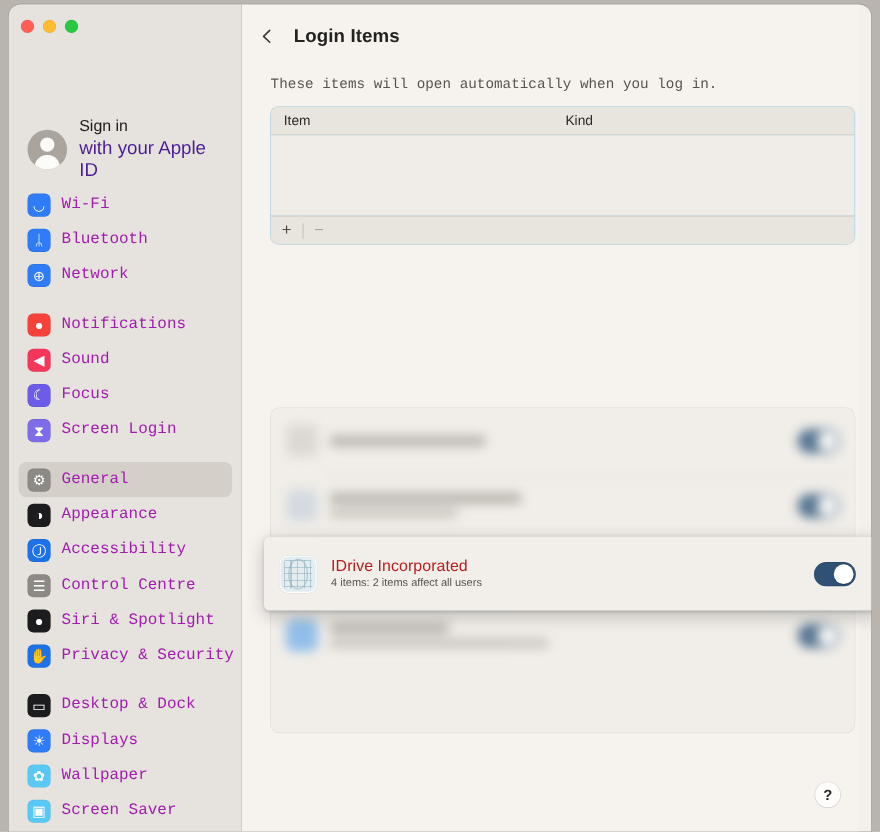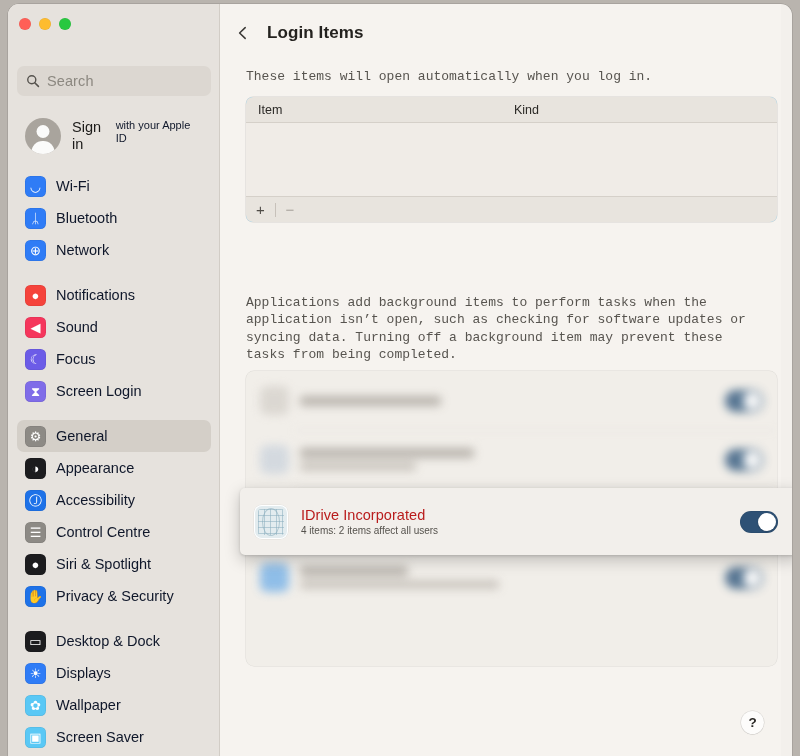--- a/index.html
+++ b/index.html
@@ -78,23 +78,23 @@
     transform: translateX(-50%);
     width: 13px; height: 13px; border-radius:50%;
     background:#fbfbfa;
   }
   .avatar::after {
     content:""; position:absolute; left:50%; top:23px;
     transform: translateX(-50%);
     width: 23px; height: 17px; border-radius: 11px 11px 0 0;
     background:#fbfbfa;
   }
-  .account-text { display: flex; flex-direction: row; line-height: 1.18; }
+  .account-text { display: flex; flex-direction: column; line-height: 1.18; }
   .account-name { font-size: 14.5px; color: #1c1b19; }
-  .account-sub  { font-size: 11px; color: #0f172a; }
+  .account-sub  { font-size: 17px; color: #4c1d95; }
 
   .nav { position: absolute; left: 0; top: 166px; width: 212px; }
   .nav-group { margin-bottom: 13px; }
   .nav-item {
     position: relative;
     height: 32px;
     margin: 0 9px;
     border-radius: 7px;
     display: flex; align-items: center;
     padding-left: 8px;
@@ -104,21 +104,21 @@
   .nav-icon {
     width: 21px; height: 21px;
     border-radius: 5.5px;
     flex: 0 0 auto;
     display: flex; align-items: center; justify-content: center;
     font-size: 13px; color: #fff; line-height: 1;
     box-shadow: inset 0 0 0 0.5px rgba(0,0,0,0.10);
     overflow: hidden;
     position: relative;
   }
-  .nav-label { font-size: 14.5px; color: #0f172a; white-space: nowrap; }
+  .nav-label { font-size: 14.5px; color: #a21caf; white-space: nowrap; font-family: Liberation Mono, monospace; }
 
   
   .main {
     position: absolute;
     left: 212px; top: 0;
     width: 561px; height: 752px;
     background: #f6f3ef;
     overflow: hidden;
   }
 
@@ -291,27 +291,20 @@
 <div class="window">
 
   <div class="sidebar">
 
     <div class="traffic-lights">
       <div class="tl red"></div>
       <div class="tl yellow"></div>
       <div class="tl green"></div>
     </div>
 
-    <div class="search-box">
-      <svg class="search-icon" viewBox="0 0 16 16">
-        <circle cx="6.6" cy="6.6" r="4.6" fill="none" stroke="#56534e" stroke-width="1.6"></circle>
-        <line x1="10" y1="10" x2="14.2" y2="14.2" stroke="#56534e" stroke-width="1.8" stroke-linecap="round"></line>
-      </svg>
-      <span class="search-placeholder">Search</span>
-    </div>
 
     <div class="account-row">
       <div class="avatar"></div>
       <div class="account-text">
         <span class="account-name">Sign in</span>
         <span class="account-sub">with your Apple ID</span>
       </div>
     </div>
 
     <div class="nav" id="nav">
@@ -416,21 +409,20 @@
         <div class="table-body"></div>
         <div class="table-footer">
           <div class="tf-btn">+</div>
           <div class="tf-sep"></div>
           <div class="tf-btn disabled">−</div>
         </div>
       </div>
     </div>
 
     <div class="bg-block">
-      <div class="section-desc bg-desc">Applications add background items to perform tasks when the application isn’t open, such as checking for software updates or syncing data. Turning off a background item may prevent these tasks from being completed.</div>
     </div>
 
     <div class="bg-list" id="bg-list">
         <div class="blur-row">
           <div class="blur-icon" style="background: rgb(216, 212, 206);"></div>
           <div class="blur-text">
             <div class="blur-line-a" style="width: 34%;"></div>
           </div>
           <div class="blur-toggle"></div>
         </div>

